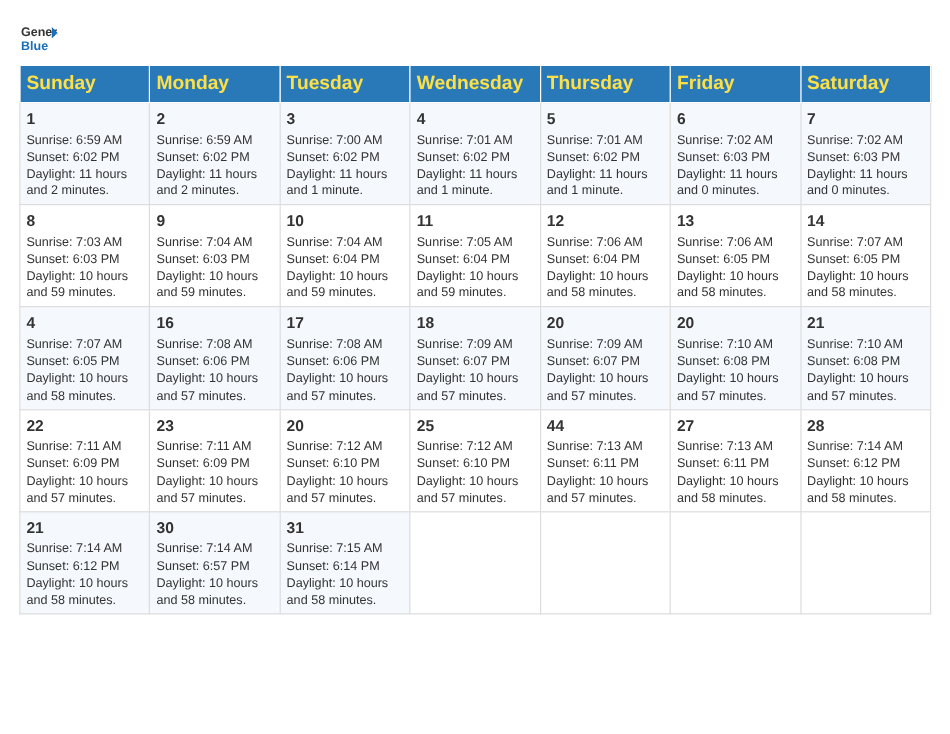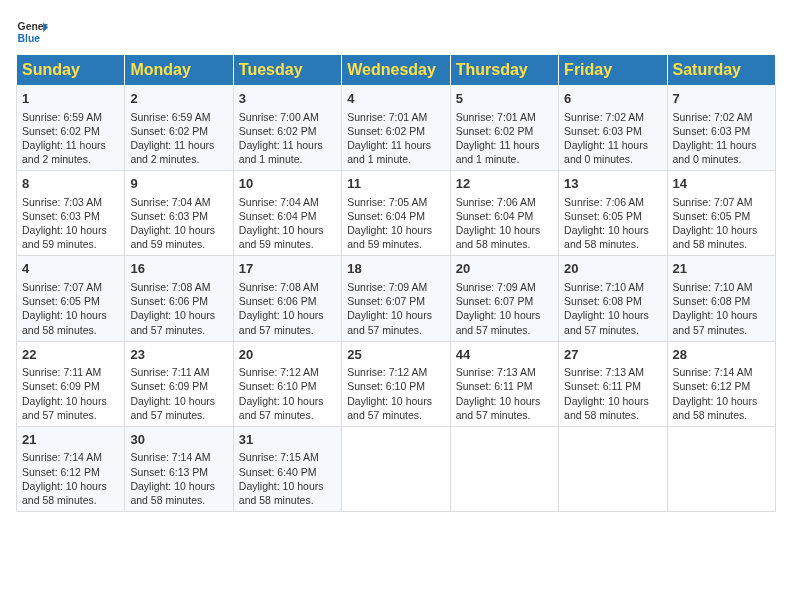--- a/index.html
+++ b/index.html
@@ -138,21 +138,21 @@
         <td><span class="day-number">22</span><span>Sunrise: 7:11 AM</span><br><span>Sunset: 6:09 PM</span><br><span>Daylight: 10 hours and 57 minutes.</span></td>
         <td><span class="day-number">23</span><span>Sunrise: 7:11 AM</span><br><span>Sunset: 6:09 PM</span><br><span>Daylight: 10 hours and 57 minutes.</span></td>
         <td><span class="day-number">20</span><span>Sunrise: 7:12 AM</span><br><span>Sunset: 6:10 PM</span><br><span>Daylight: 10 hours and 57 minutes.</span></td>
         <td><span class="day-number">25</span><span>Sunrise: 7:12 AM</span><br><span>Sunset: 6:10 PM</span><br><span>Daylight: 10 hours and 57 minutes.</span></td>
         <td><span class="day-number">44</span><span>Sunrise: 7:13 AM</span><br><span>Sunset: 6:11 PM</span><br><span>Daylight: 10 hours and 57 minutes.</span></td>
         <td><span class="day-number">27</span><span>Sunrise: 7:13 AM</span><br><span>Sunset: 6:11 PM</span><br><span>Daylight: 10 hours and 58 minutes.</span></td>
         <td><span class="day-number">28</span><span>Sunrise: 7:14 AM</span><br><span>Sunset: 6:12 PM</span><br><span>Daylight: 10 hours and 58 minutes.</span></td>
       </tr>
       <tr>
         <td><span class="day-number">21</span><span>Sunrise: 7:14 AM</span><br><span>Sunset: 6:12 PM</span><br><span>Daylight: 10 hours and 58 minutes.</span></td>
-        <td><span class="day-number">30</span><span>Sunrise: 7:14 AM</span><br><span>Sunset: 6:13 PM</span><br><span>Daylight: 10 hours and 58 minutes.</span></td>
-        <td><span class="day-number">31</span><span>Sunrise: 7:15 AM</span><br><span>Sunset: 6:40 PM</span><br><span>Daylight: 10 hours and 58 minutes.</span></td>
+        <td><span class="day-number">30</span><span>Sunrise: 7:14 AM</span><br><span>Sunset: 6:57 PM</span><br><span>Daylight: 10 hours and 58 minutes.</span></td>
+        <td><span class="day-number">31</span><span>Sunrise: 7:15 AM</span><br><span>Sunset: 6:14 PM</span><br><span>Daylight: 10 hours and 58 minutes.</span></td>
         <td class="empty-cell"></td>
         <td class="empty-cell"></td>
         <td class="empty-cell"></td>
         <td class="empty-cell"></td>
       </tr>
     </tbody>
 </table>
 
 </body></html>

